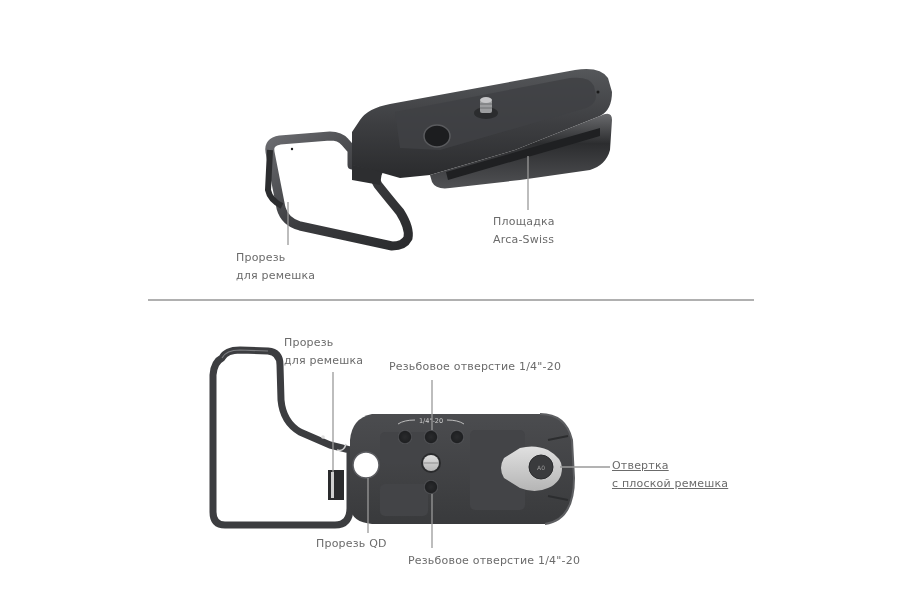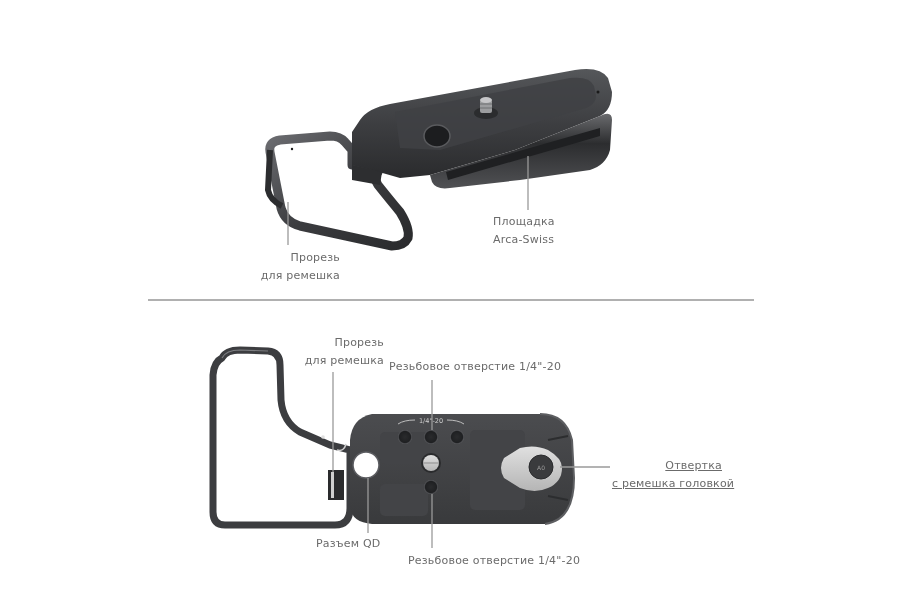--- a/index.html
+++ b/index.html
@@ -2,21 +2,21 @@
 <html><head>
   <meta charset="utf-8">
   <style>
     html, body { margin: 0; padding: 0; background: #ffffff; }
     body { width: 900px; height: 600px; position: relative; overflow: hidden;
            font-family: "DejaVu Sans", "Liberation Sans", sans-serif; }
     .stage { position: absolute; left: 0; top: 0; width: 900px; height: 600px; }
     svg.art { position: absolute; left: 0; top: 0; }
     .label { position: absolute; color: #6b6b6b; font-size: 11px; line-height: 18px;
              letter-spacing: 0.2px; white-space: nowrap; }
-    .label.center { text-align: right; }
+    .label.center { text-align: left; }
     .label.left { text-align: left; }
     .label span { display: block; }
     .divider { position: absolute; left: 148px; top: 299px; width: 606px; height: 2px; background: #b0b0b0; }
   </style>
 </head>
 <body>
 
 <div class="stage">
 
   <svg class="art" width="900" height="600" viewBox="0 0 900 600">
@@ -149,21 +149,21 @@
 
   <div class="label center" style="left:284px; top:334px; width:100px;">
     <span>Прорезь</span>
     <span>для ремешка</span>
   </div>
   <div class="label left" style="left:389px; top:358px;">
     <span>Резьбовое отверстие 1/4"-20</span>
   </div>
   <div class="label center" style="left:612px; top:457px; width:110px;text-decoration:underline;">
     <span>Отвертка</span>
-    <span>с ремешка головкой</span>
+    <span>с плоской ремешка</span>
   </div>
   <div class="label left" style="left:316px; top:535px;">
-    <span>Разъем QD</span>
+    <span>Прорезь QD</span>
   </div>
   <div class="label left" style="left:408px; top:552px;">
     <span>Резьбовое отверстие 1/4"-20</span>
   </div>
 </div>
 
 </body></html>

